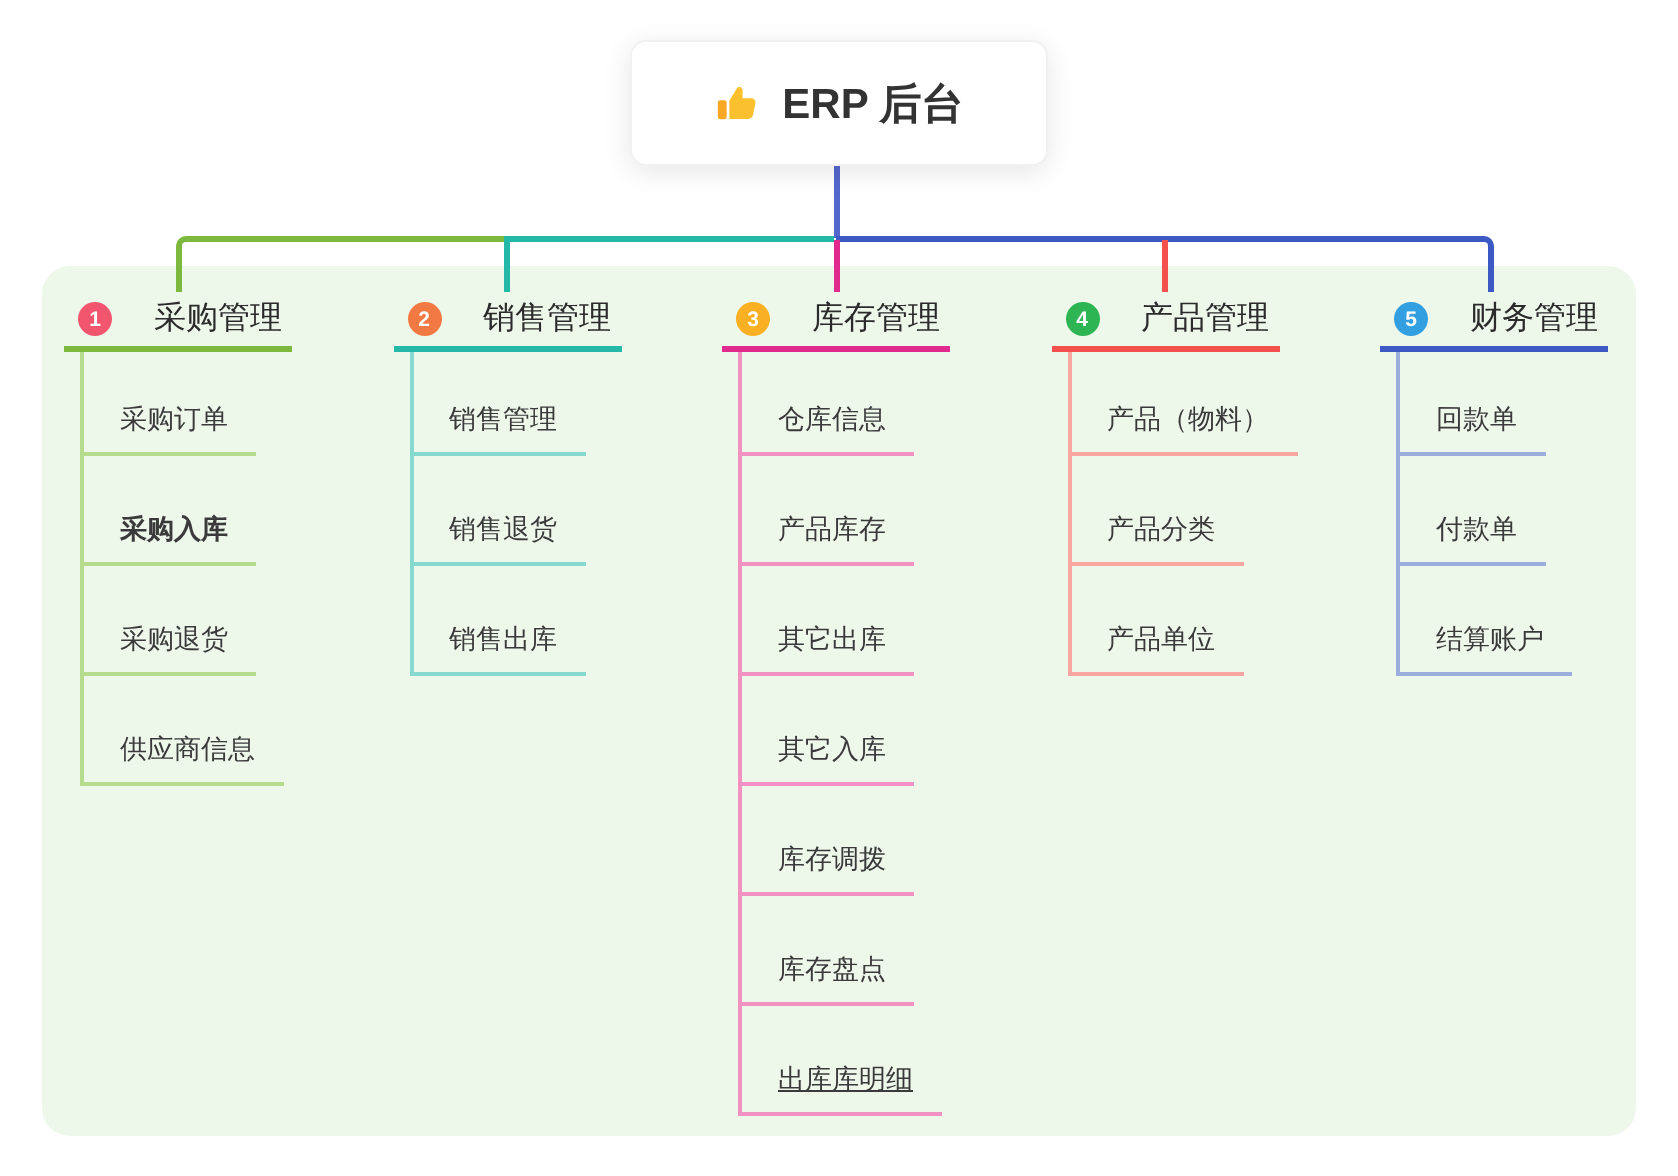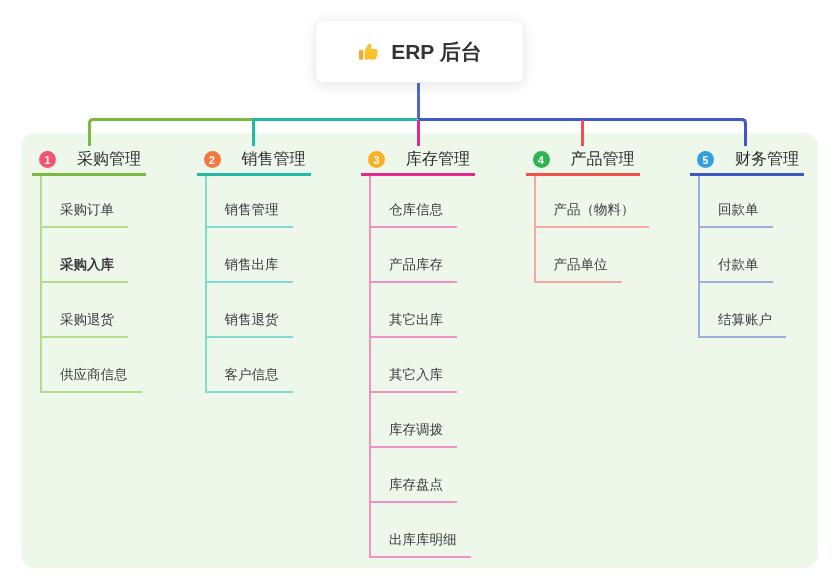--- a/index.html
+++ b/index.html
@@ -94,47 +94,47 @@
           <div class="child-item" style="border-bottom-color: rgb(181, 219, 141);">供应商信息</div>
         </div>
       </div>
       <div class="branch" style="left: 196.5px;">
         <div class="branch-title" style="border-bottom-color: rgb(35, 184, 168); width: 114px;">
           <span class="badge" style="background: rgb(242, 122, 66);">2</span>
           <span class="branch-label">销售管理</span>
         </div>
         <div class="children" style="border-left-color: rgb(133, 217, 206);">
           <div class="child-item" style="border-bottom-color: rgb(133, 217, 206);">销售管理</div>
+          <div class="child-item" style="border-bottom-color: rgb(133, 217, 206);">销售退货</div>
           <div class="child-item" style="border-bottom-color: rgb(133, 217, 206);">销售出库</div>
-          <div class="child-item" style="border-bottom-color: rgb(133, 217, 206);">销售退货</div>
-          <div class="child-item" style="border-bottom-color: rgb(133, 217, 206);">客户信息</div>
         </div>
       </div>
       <div class="branch" style="left: 361px;">
         <div class="branch-title" style="border-bottom-color: rgb(224, 42, 142); width: 114px;">
           <span class="badge" style="background: rgb(249, 176, 34);">3</span>
           <span class="branch-label">库存管理</span>
         </div>
         <div class="children" style="border-left-color: rgb(242, 146, 195);">
           <div class="child-item" style="border-bottom-color: rgb(242, 146, 195); text-align: right;">仓库信息</div>
           <div class="child-item" style="border-bottom-color: rgb(242, 146, 195);">产品库存</div>
           <div class="child-item" style="border-bottom-color: rgb(242, 146, 195);">其它出库</div>
           <div class="child-item" style="border-bottom-color: rgb(242, 146, 195);">其它入库</div>
           <div class="child-item" style="border-bottom-color: rgb(242, 146, 195);">库存调拨</div>
           <div class="child-item" style="border-bottom-color: rgb(242, 146, 195);">库存盘点</div>
-          <div class="child-item" style="border-bottom-color: rgb(242, 146, 195);">出库库明细</div>
+          <div class="child-item" style="border-bottom-color: rgb(242, 146, 195); text-decoration: underline;">出库库明细</div>
         </div>
       </div>
       <div class="branch" style="left: 525.5px;">
         <div class="branch-title" style="border-bottom-color: rgb(242, 81, 77); width: 114px;">
           <span class="badge" style="background: rgb(46, 181, 83);">4</span>
           <span class="branch-label">产品管理</span>
         </div>
         <div class="children" style="border-left-color: rgb(249, 165, 160);">
           <div class="child-item" style="border-bottom-color: rgb(249, 165, 160);">产品（物料）</div>
+          <div class="child-item" style="border-bottom-color: rgb(249, 165, 160);">产品分类</div>
           <div class="child-item" style="border-bottom-color: rgb(249, 165, 160);">产品单位</div>
         </div>
       </div>
       <div class="branch" style="left: 690px;">
         <div class="branch-title" style="border-bottom-color: rgb(61, 90, 196); width: 114px;">
           <span class="badge" style="background: rgb(49, 159, 224);">5</span>
           <span class="branch-label">财务管理</span>
         </div>
         <div class="children" style="border-left-color: rgb(156, 174, 222);">
           <div class="child-item" style="border-bottom-color: rgb(156, 174, 222);">回款单</div>

